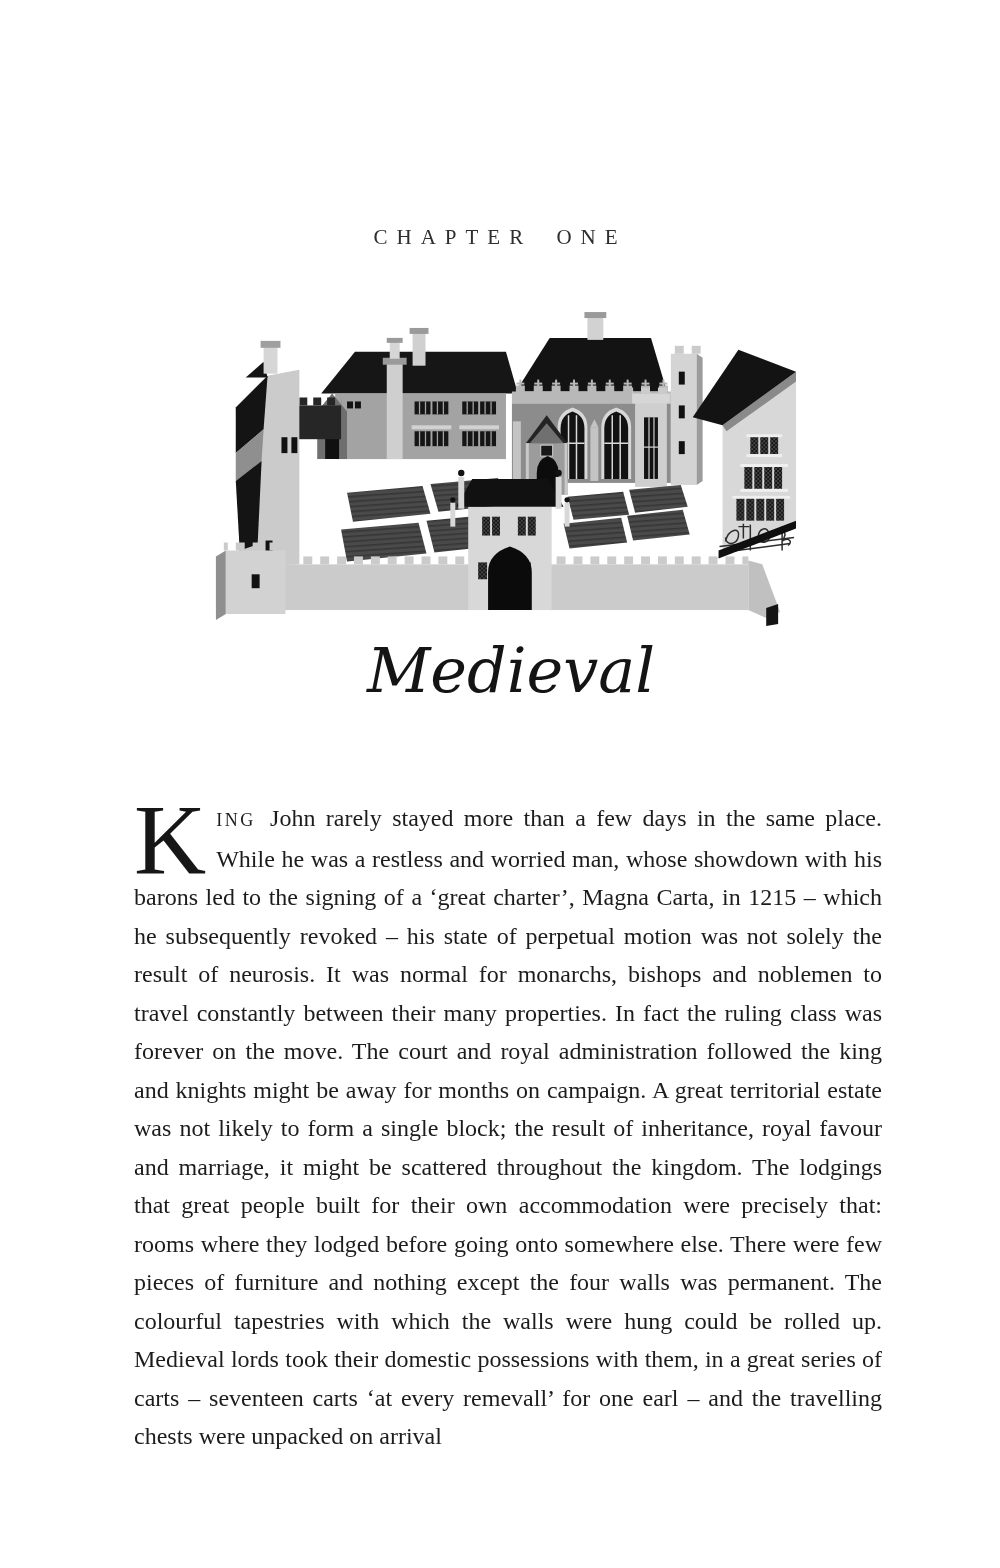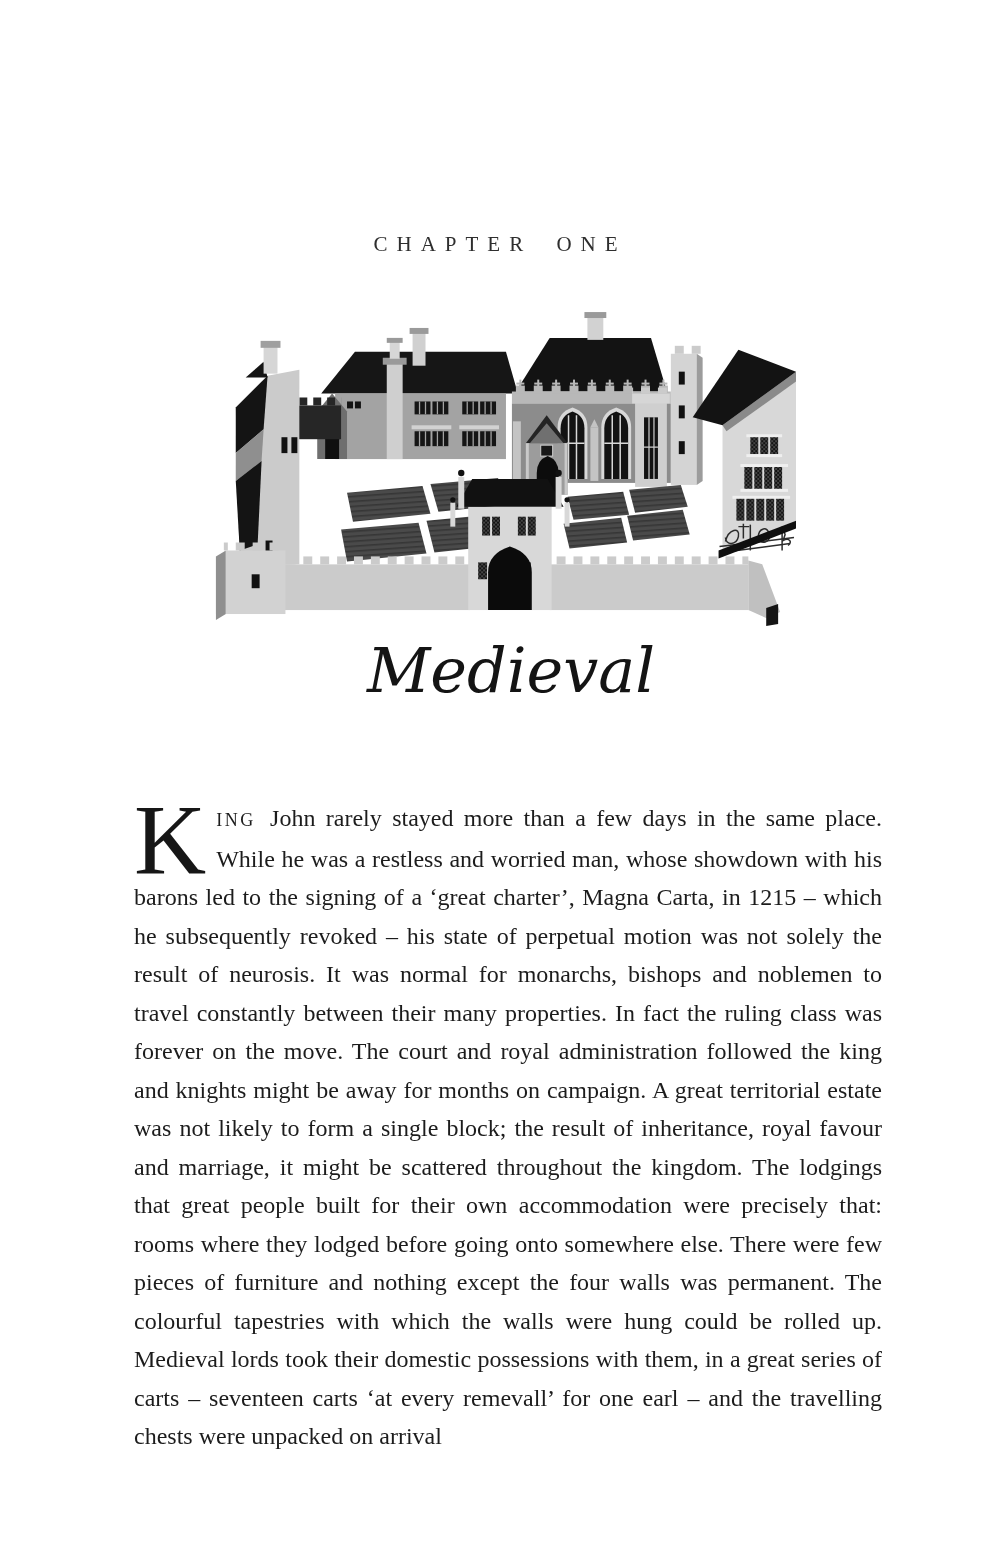--- a/index.html
+++ b/index.html
@@ -7,21 +7,21 @@
     position: relative;
     width: 1000px;
     height: 1568px;
     background: #ffffff;
     font-family: "Liberation Serif", serif;
     color: #1d1d1d;
     overflow: hidden;
   }
   .chapter-label {
     position: absolute;
-    top: 232px;
+    top: 225px;
     left: 0;
     width: 100%;
     text-align: center;
     font-size: 21px;
     font-weight: 400;
     letter-spacing: 9px;
     word-spacing: 10px;
     color: #2e2e2e;
     text-transform: uppercase;
   }

